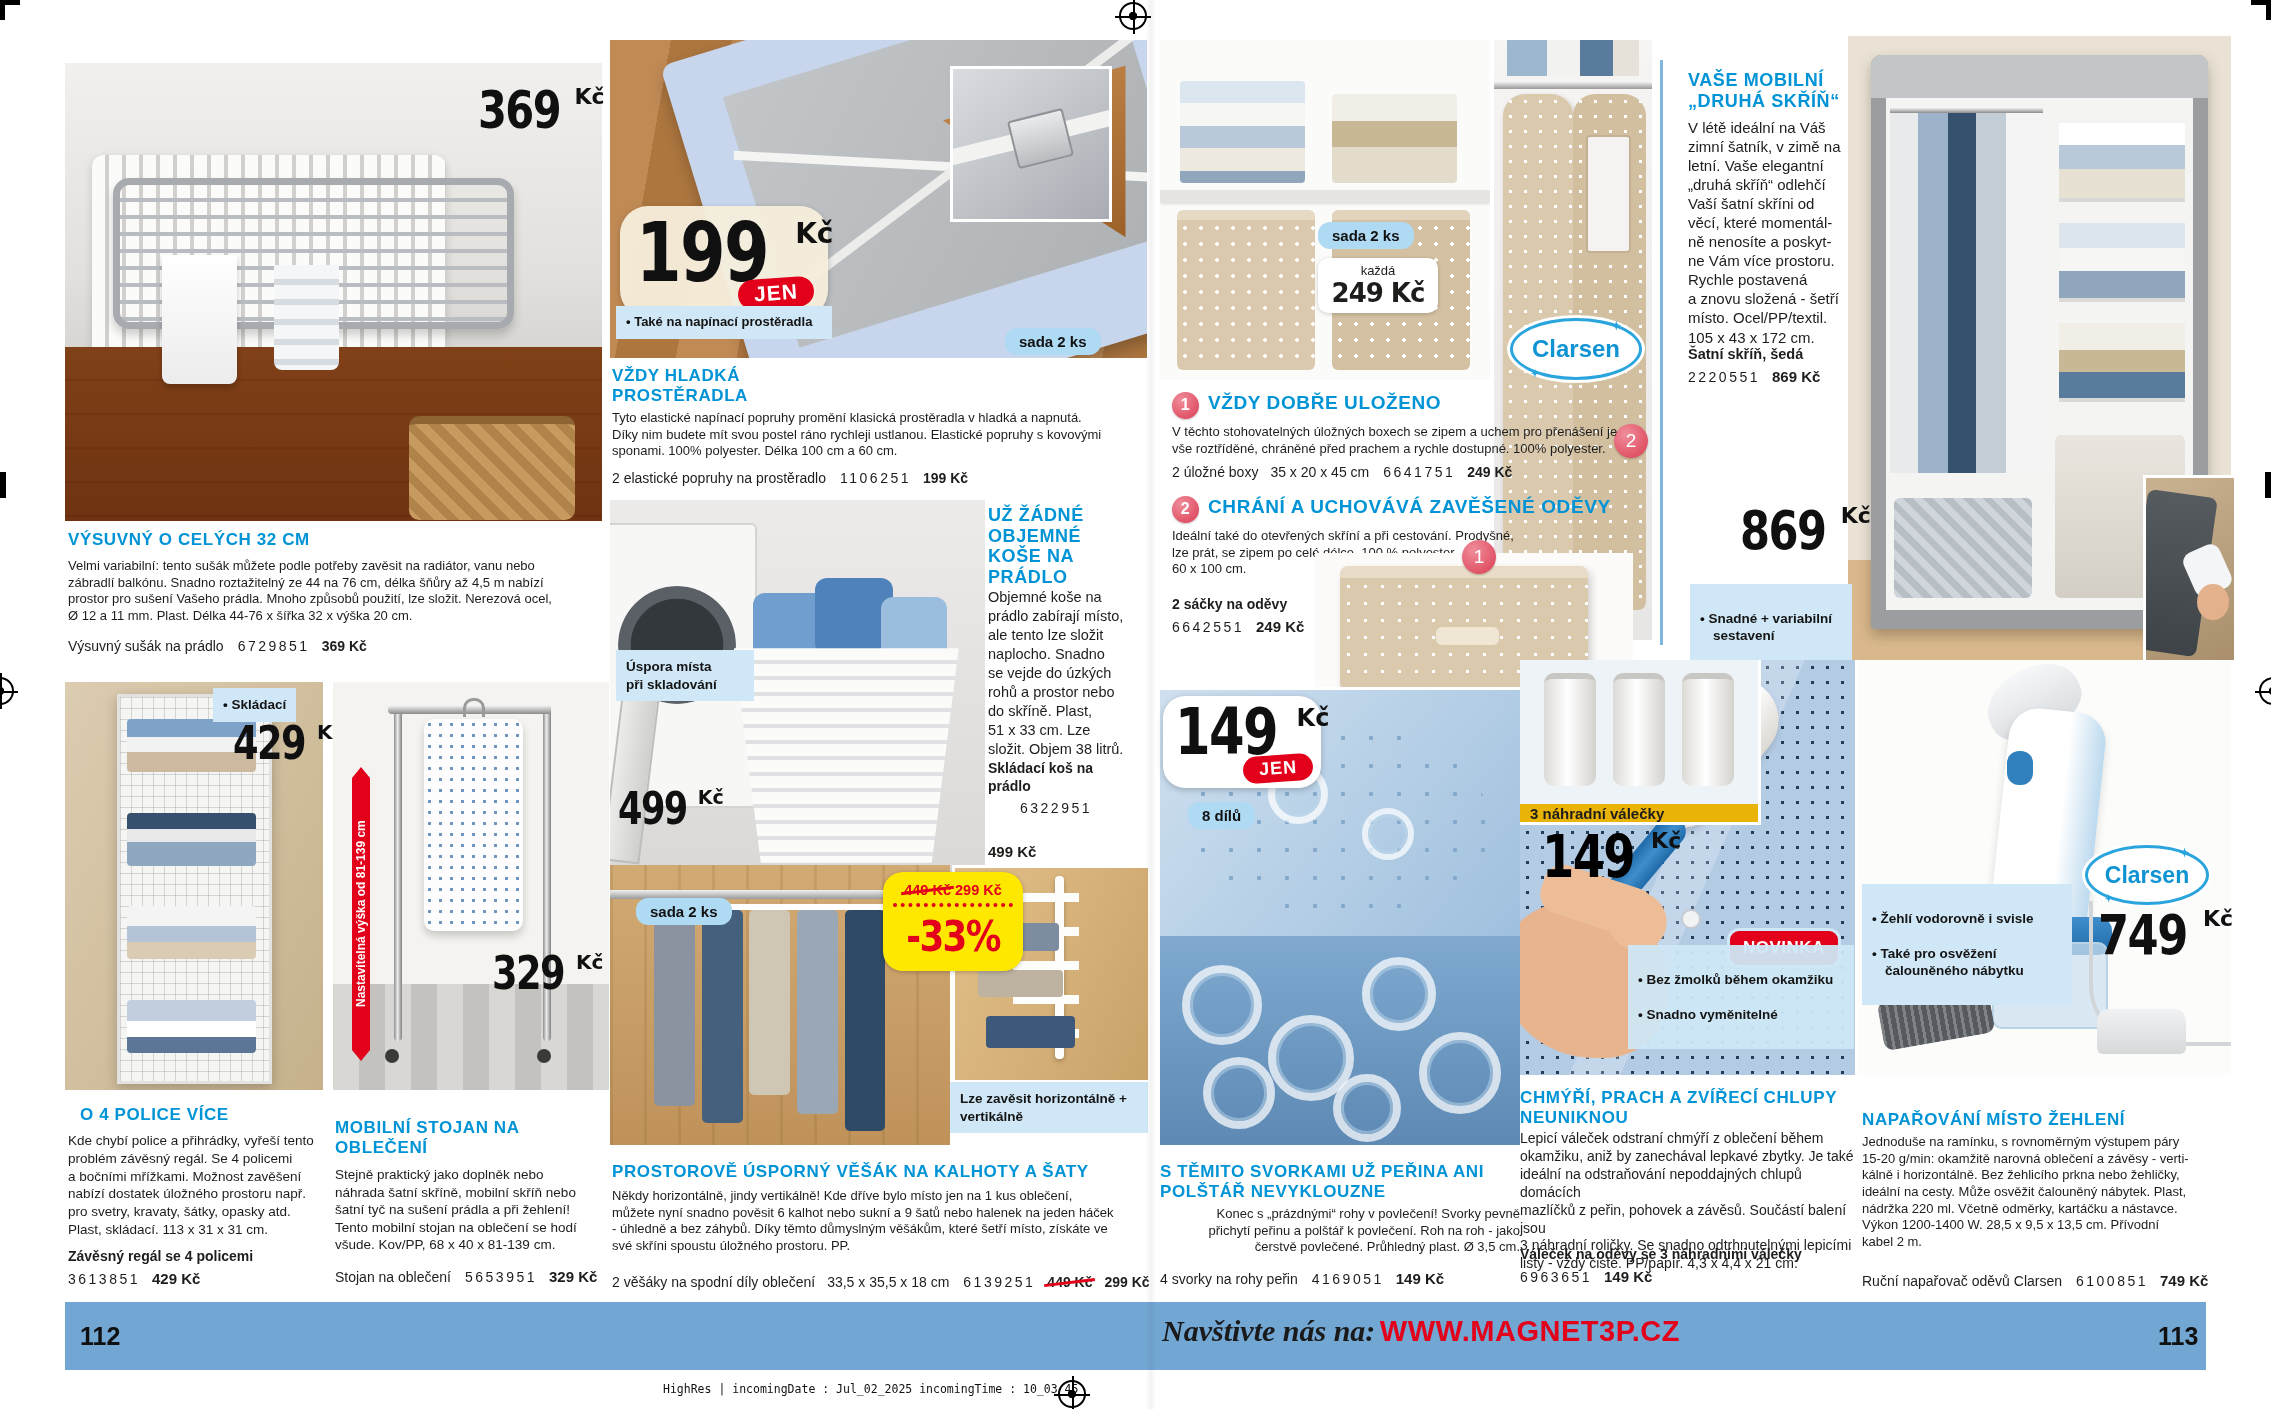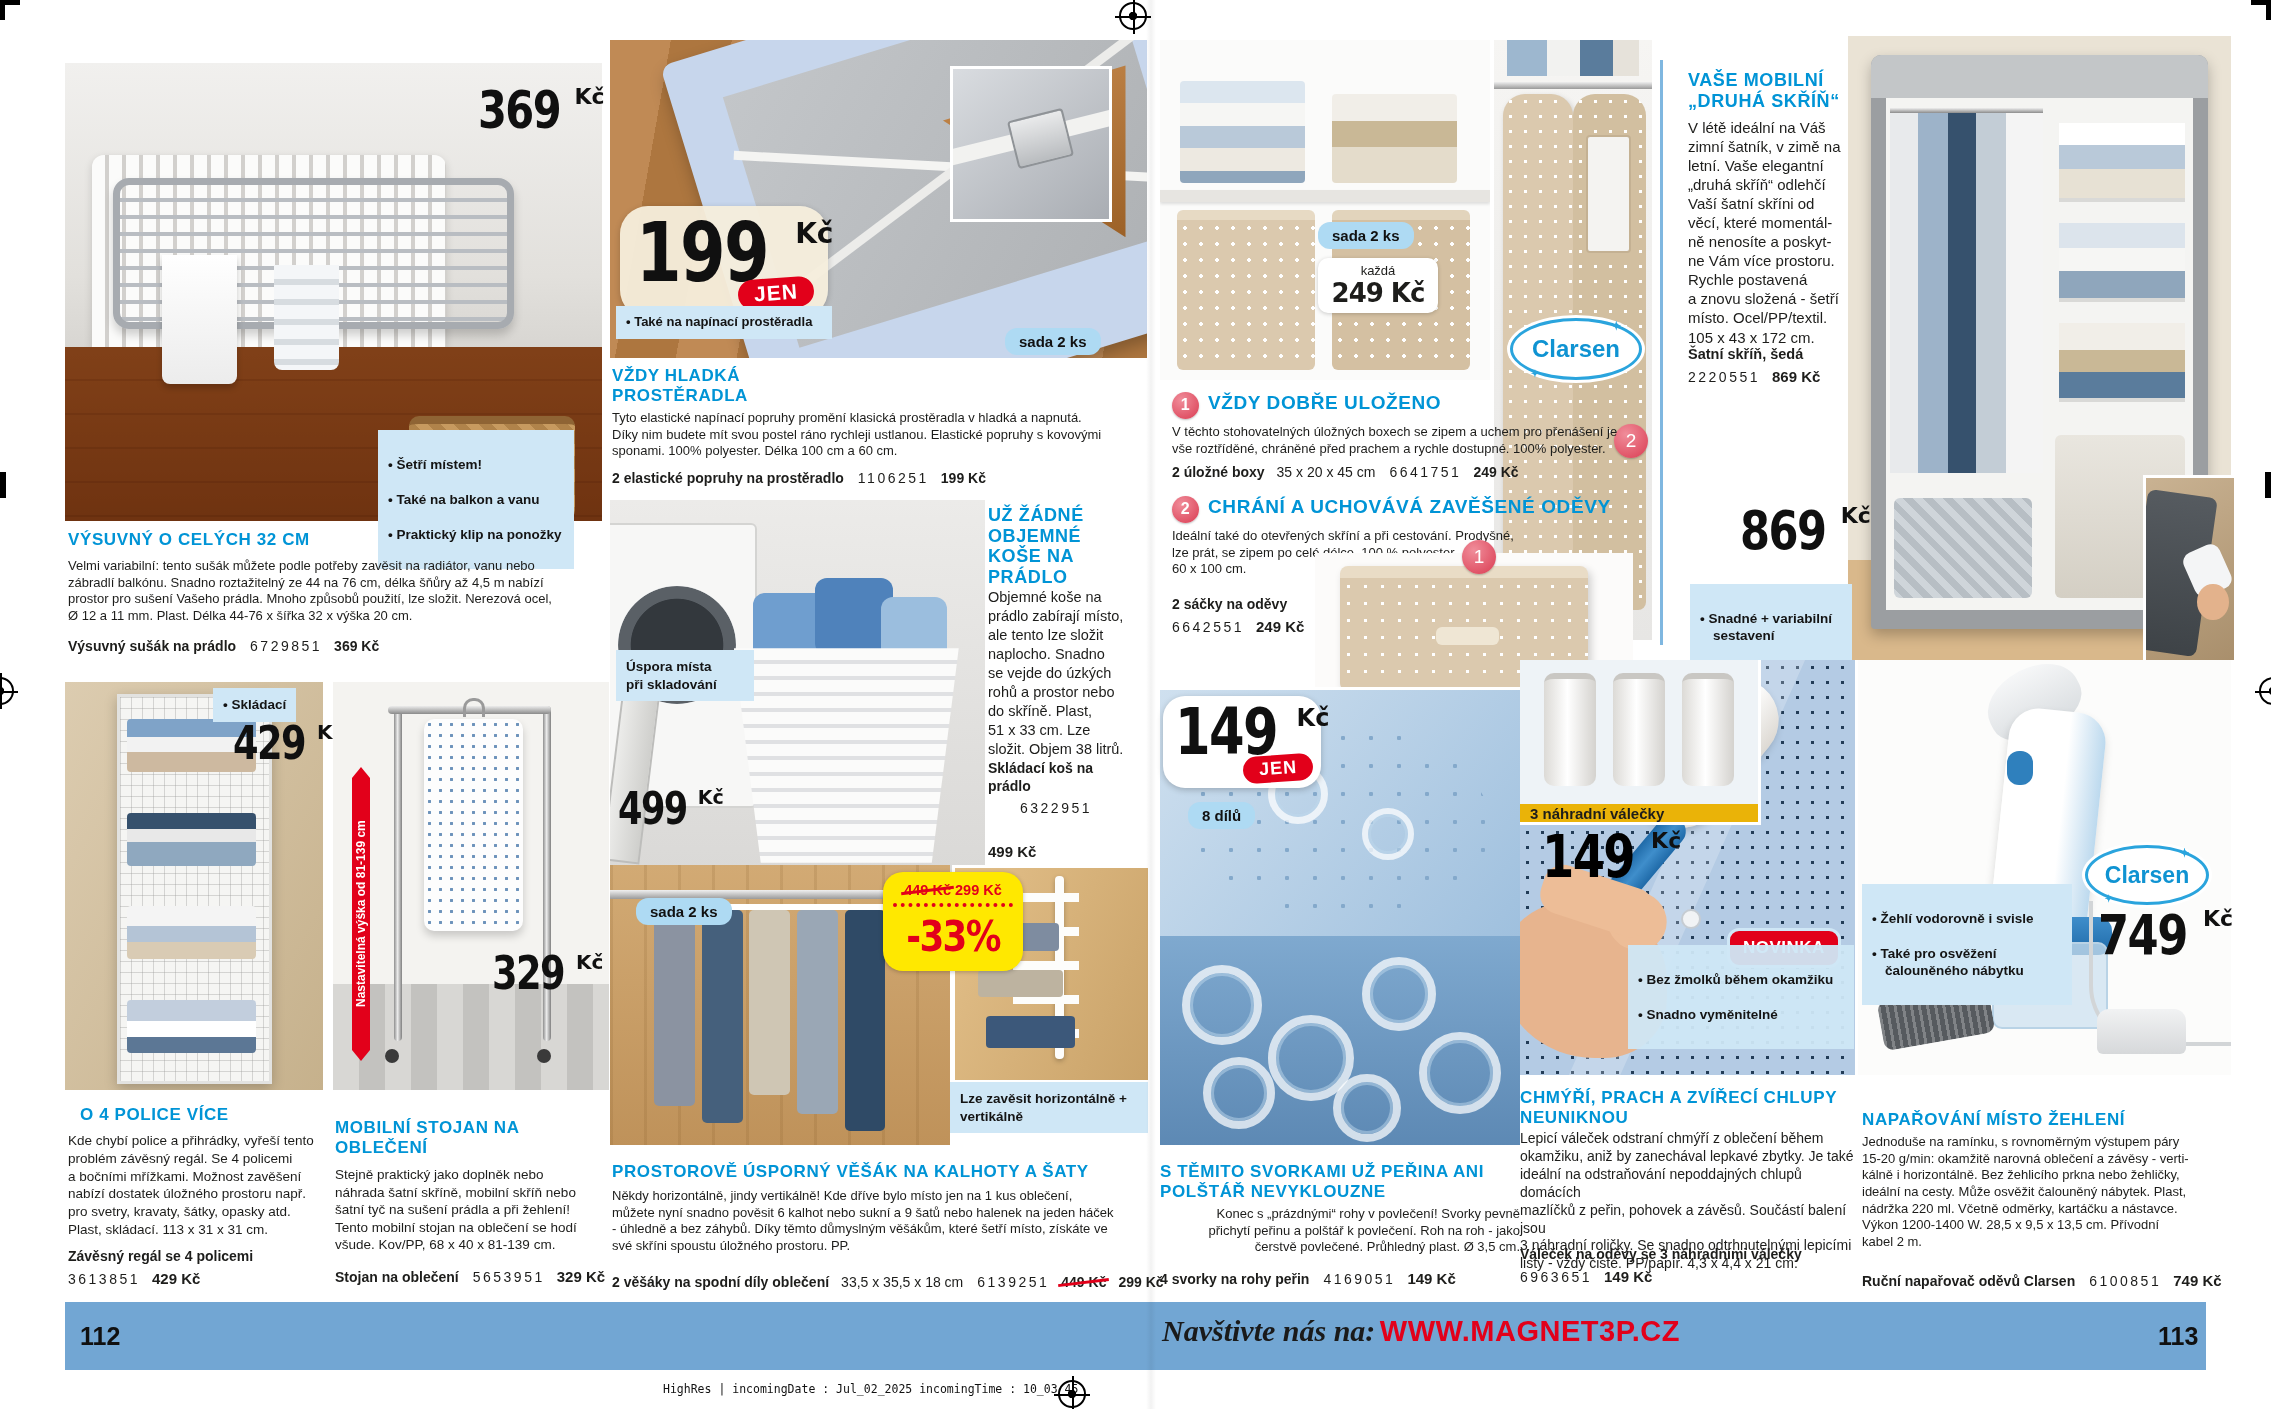--- a/index.html
+++ b/index.html
@@ -4,21 +4,21 @@
 <style>
   html,body{margin:0;padding:0;background:#fff;}
   #sheet{position:relative;width:2271px;height:1409px;background:#fff;overflow:hidden;
          font-family:"Liberation Sans",sans-serif;color:#1d1d1b;}
   .abs{position:absolute;}
   .photo{position:absolute;overflow:hidden;background:#e8e8e8;}
   .hl{position:absolute;color:#0094d6;font-weight:bold;letter-spacing:.6px;line-height:1.15;
       white-space:pre-line;font-size:17px;}
   .body{position:absolute;color:#1d1d1b;line-height:1.28;white-space:pre-line;font-size:13px;}
   .pl{position:absolute;font-size:14px;color:#1d1d1b;white-space:nowrap;}
-  .pl .nm{font-weight:bold;margin-top:44px;}
+  .pl .nm{font-weight:normal;margin-top:44px;}
   .pl .sz{margin-left:12px;}
   .pl .cd{letter-spacing:2.5px;margin-left:14px;}
   .pl .pr{font-weight:bold;margin-left:12px;}
   .bluebox{position:absolute;background:#cfe7f6;color:#141414;font-weight:bold;font-size:13.5px;
       line-height:1.3;padding:8px 10px;white-space:pre-line;}
   .bli{white-space:pre-line;padding-left:13px;text-indent:-13px;}
   .pill{position:absolute;background:#aedaf3;border-radius:12px;font-weight:bold;font-size:15px;
       padding:5px 14px;color:#111;white-space:nowrap;}
   .pricebig{position:absolute;display:flex;align-items:flex-start;color:#101010;}
   .pb-num{font-family:"DejaVu Sans",sans-serif;font-weight:bold;letter-spacing:-2px;
@@ -80,25 +80,20 @@
     <div class="abs" style="left:0;top:62%;width:100%;height:38%;background:repeating-linear-gradient(180deg,#b5804e 0 32px,#a87343 32px 34px),linear-gradient(#b5804e,#9c6536);background-blend-mode:multiply;"></div>
     <div class="abs" style="left:9%;top:25%;width:72%;height:30%;border:7px solid #a7abb0;border-radius:16px;background:repeating-linear-gradient(180deg,transparent 0 13px,#b9bdc2 13px 17px);box-shadow:0 6px 10px rgba(0,0,0,.18);"></div>
     <div class="abs" style="left:18%;top:42%;width:14%;height:28%;background:linear-gradient(#ffffff,#ececec);border-radius:0 0 8px 8px;box-shadow:0 4px 6px rgba(0,0,0,.2);"></div>
     <div class="abs" style="left:39%;top:44%;width:12%;height:23%;background:repeating-linear-gradient(180deg,#f4f6f8 0 14px,#d7dce0 14px 20px);border-radius:0 0 8px 8px;"></div>
     <div class="abs" style="left:64%;top:77%;width:31%;height:21%;background:repeating-linear-gradient(45deg,#c79a5f 0 9px,#b0834a 9px 18px);border-top:8px solid #8f6434;border-radius:10px;"></div>
   </div>
   <div class="pricebig" style="left:478px;top:86px;">
     <span class="pb-num" style="font-size:52px;">369</span>
     <span class="pb-cur" style="font-size:22px;">Kč</span>
   </div>
-  <div class="bluebox" style="left:378px;top:430px;width:176px;">
-    <div class="bli">• Šetří místem!</div>
-    <div class="bli">• Také na balkon a vanu</div>
-    <div class="bli">• Praktický klip na ponožky</div>
-  </div>
   <div class="hl" style="left:68px;top:530px;width:540px;">VÝSUVNÝ O CELÝCH 32 CM</div>
   <div class="body" style="left:68px;top:558px;width:545px;">Velmi variabilní: tento sušák můžete podle potřeby zavěsit na radiátor, vanu nebo
 zábradlí balkónu. Snadno roztažitelný ze 44 na 76 cm, délka šňůry až 4,5 m nabízí
 prostor pro sušení Vašeho prádla. Mnoho způsobů použití, lze složit. Nerezová ocel,
 Ø 12 a 11 mm. Plast. Délka 44-76 x šířka 32 x výška 20 cm.</div>
   <div class="pl" style="left:68px;top:638px;">
     <span class="nm">Výsuvný sušák na prádlo</span><span class="cd">6729851</span><span class="pr">369 Kč</span>
   </div>
 
   <div class="photo" style="left:610px;top:40px;width:537px;height:318px;background:repeating-linear-gradient(100deg,#c08a55 0 60px,#ad763f 60px 120px);">

